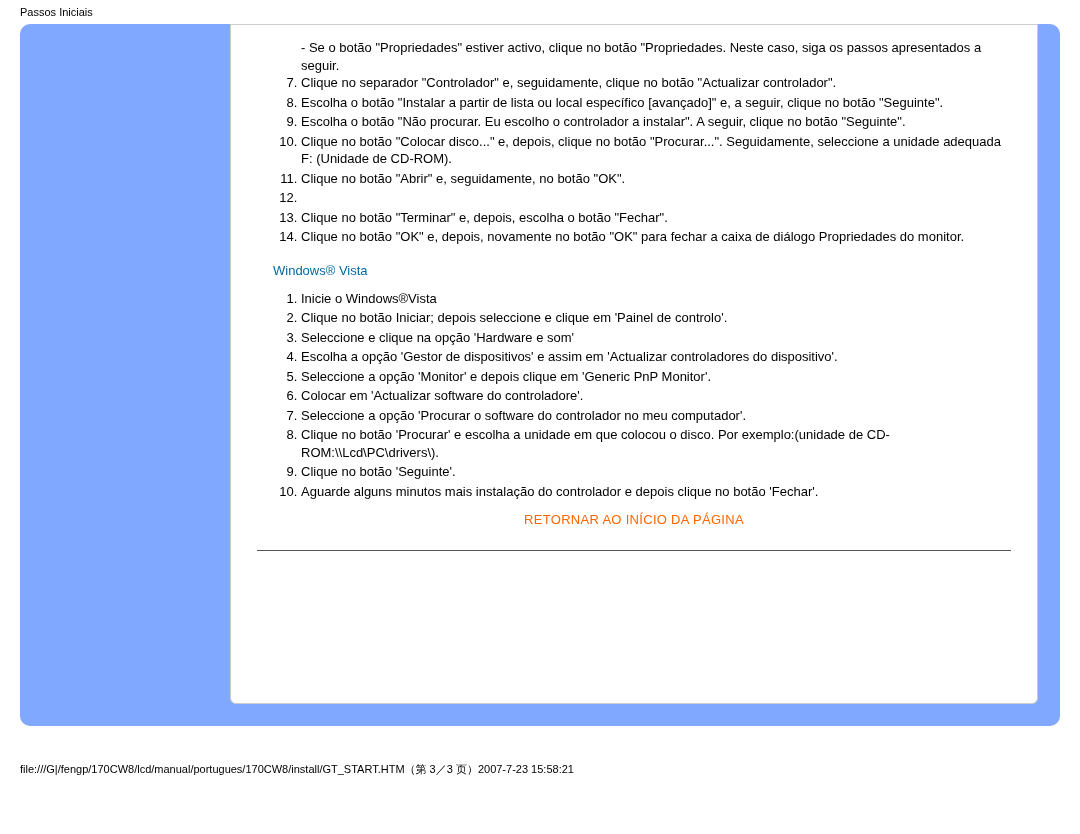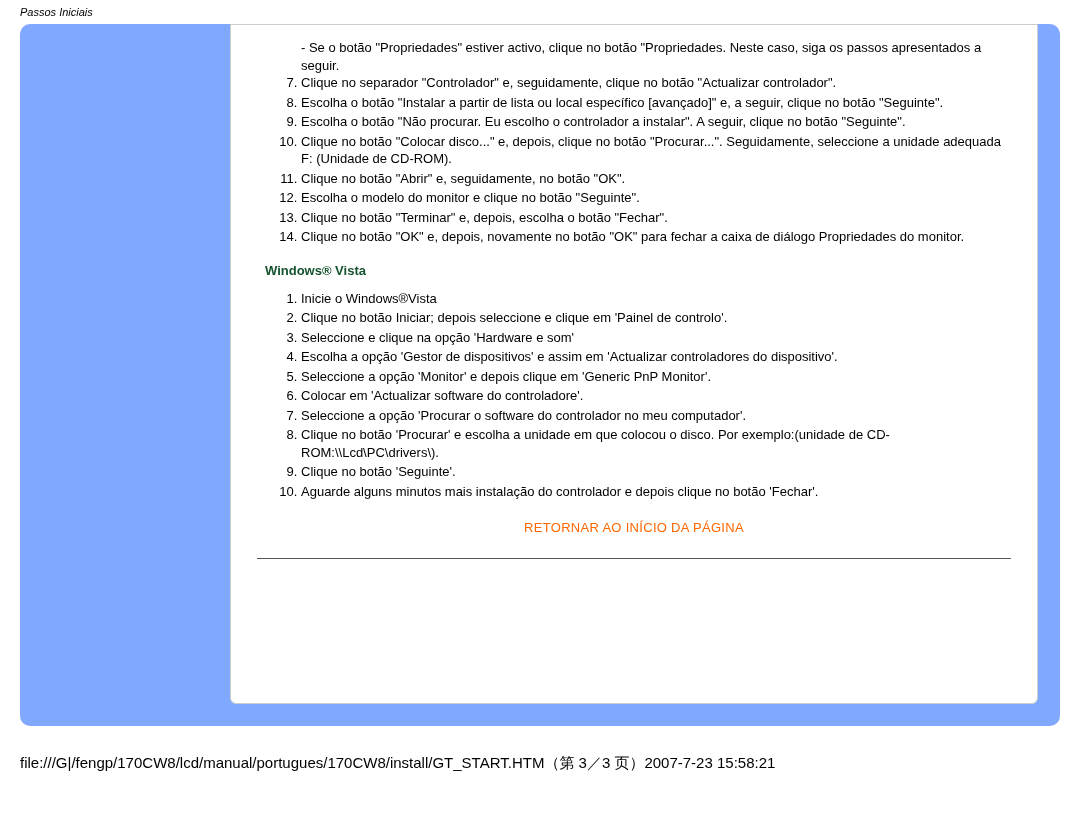--- a/index.html
+++ b/index.html
@@ -1,17 +1,17 @@
 <!DOCTYPE html>
 <html><head>
 <meta charset="utf-8">
 <style>
   * { margin: 0; padding: 0; box-sizing: border-box; }
   html, body { width: 1080px; height: 834px; font-family: Arial, sans-serif; background: #fff; }
-  .page-header { font-size: 11px; color: #000; padding: 6px 0 0 20px; font-style: italic; }
+  .page-header { font-size: 11px; color: #000; padding: 6px 0 0 20px; }
   .outer-frame {
     margin: 6px 20px 0 20px;
     background: #81a8ff;
     border-radius: 10px;
     padding: 0;
     height: 702px;
     display: flex;
   }
   .inner-panel {
     background: #fff;
@@ -21,49 +21,49 @@
     border-radius: 0 0 6px 6px;
     padding: 14px 26px 20px 26px;
     font-size: 13px;
     color: #000;
     line-height: 1.35;
     overflow: hidden;
   }
   .ol-top { list-style: decimal; padding-left: 44px; }
   .ol-top > li { margin-bottom: 2px; }
   .sub-dash { padding-left: 0; margin-top: 0; }
-  .section-heading { color: #14532d; font-weight: bold; margin: 16px 0 10px 8px; }
+  .section-heading { color: #0369a1; font-weight: normal; margin: 16px 0 10px 16px; }
   .ol-vista { list-style: decimal; padding-left: 44px; }
   .ol-vista > li { margin-bottom: 2px; }
   .note-para { margin: 14px 0 0 0; }
-  .back-top { color: #ff6600; text-align: center; margin-top: 18px; font-size: 13px; letter-spacing: 0.3px; }
+  .back-top { color: #ff6600; text-align: center; margin-top: 10px; font-size: 13px; letter-spacing: 0.3px; }
   .hr { border: none; border-top: 1px solid #555; margin: 22px 0 0 0; }
   .footer-line {
-    font-size: 15px; color: #000; padding: 28px 0 0 20px;
+    font-size: 11px; color: #000; padding: 36px 0 0 20px;
   }
 </style>
 </head>
 <body>
 
 <div class="page-header">
   <span>Passos Iniciais</span>
 </div>
 
 <div class="outer-frame">
   <div class="inner-panel">
 
     <div class="sub-dash" style="padding-left:44px;">- Se o botão "Propriedades" estiver activo, clique no botão "Propriedades. Neste caso, siga os passos apresentados a seguir.</div>
 
     <ol class="ol-top" start="7">
       <li><span>Clique no separador "Controlador" e, seguidamente, clique no botão "Actualizar controlador".</span></li>
       <li><span>Escolha o botão "Instalar a partir de lista ou local específico [avançado]" e, a seguir, clique no botão "Seguinte".</span></li>
       <li><span>Escolha o botão "Não procurar. Eu escolho o controlador a instalar". A seguir, clique no botão "Seguinte".</span></li>
       <li><span>Clique no botão "Colocar disco..." e, depois, clique no botão "Procurar...". Seguidamente, seleccione a unidade adequada F: (Unidade de CD-ROM).</span></li>
       <li><span>Clique no botão "Abrir" e, seguidamente, no botão "OK".</span></li>
-      <li><span>Escolha o modelo do monitor e clique no botão "Seguinte".</span>
+      <li>
       </li>
       <li><span>Clique no botão "Terminar" e, depois, escolha o botão "Fechar".</span></li>
       <li><span>Clique no botão "OK" e, depois, novamente no botão "OK" para fechar a caixa de diálogo Propriedades do monitor.</span></li>
     </ol>
 
     <div class="section-heading">Windows® Vista</div>
 
     <ol class="ol-vista">
       <li><span>Inicie o Windows®Vista</span></li>
       <li><span>Clique no botão Iniciar; depois seleccione e clique em 'Painel de controlo'.</span></li>

